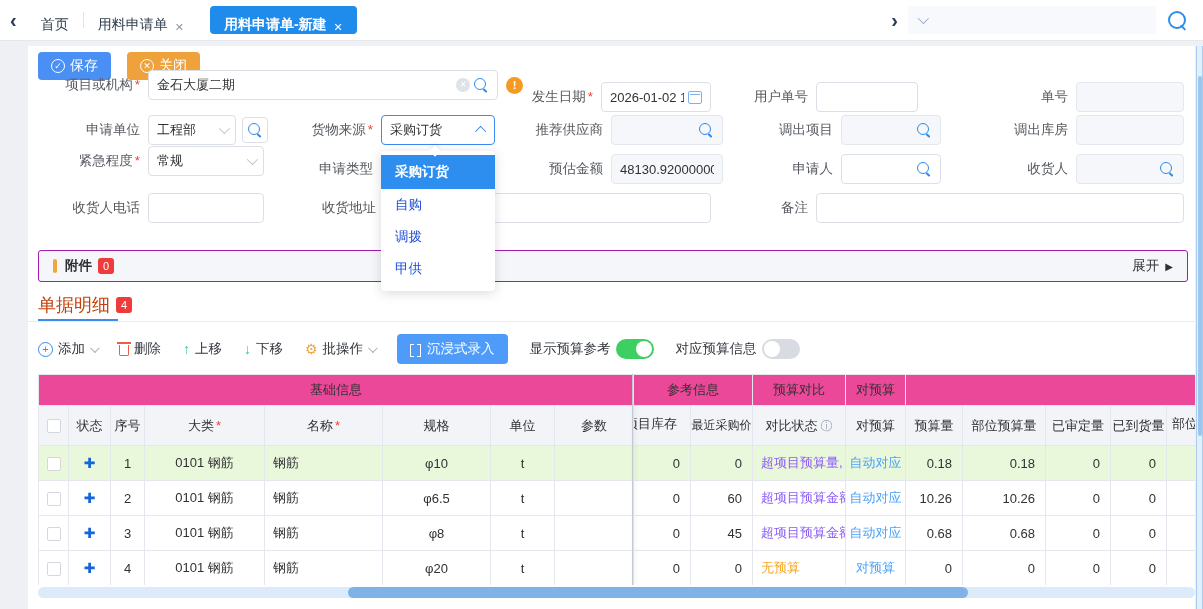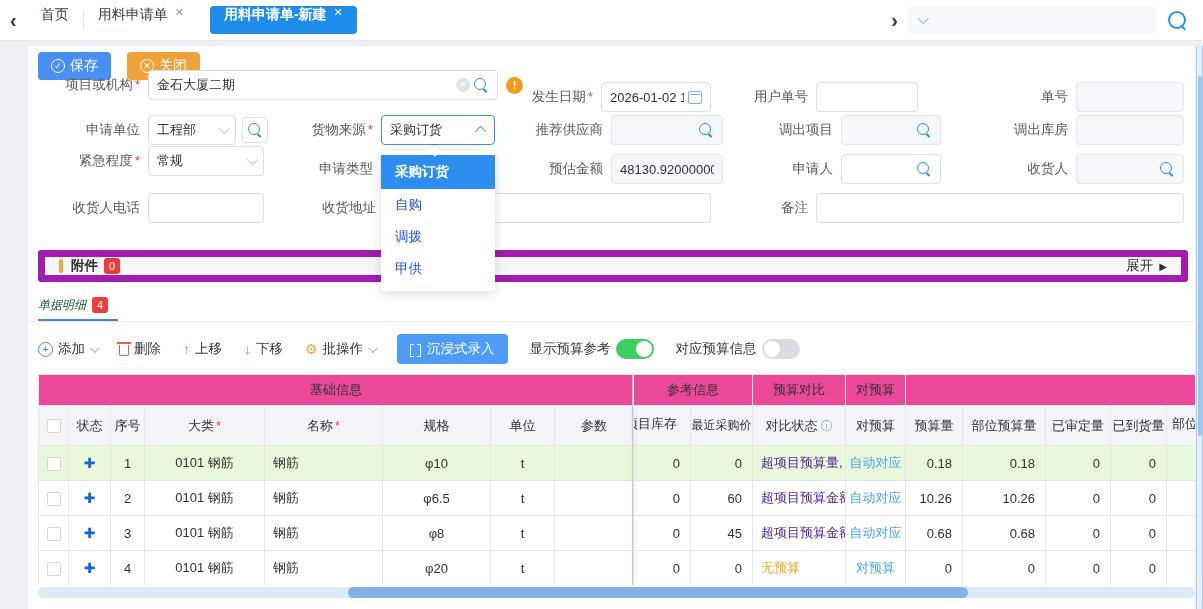--- a/index.html
+++ b/index.html
@@ -4,21 +4,21 @@
 <style>
   * { margin:0; padding:0; box-sizing:border-box; }
   html,body { width:1203px; height:609px; overflow:hidden; }
   body { font-family:"Liberation Sans","DejaVu Sans",sans-serif; background:#eef0f4; color:#303133; font-size:13px; }
   .screen { position:relative; width:1203px; height:609px; }
 
   
   .topbar { position:absolute; left:0; top:0; width:1203px; height:41px; background:#fff; border-bottom:1px solid #e4e7ed; display:flex; align-items:center; }
   .chev { font-size:20px; font-weight:bold; color:#2b3a55; padding:0 10px; cursor:pointer; }
   .chev.fwd { margin-left:auto; }
-  .tab { display:flex; align-items:flex-start; gap:7px; height:28px; padding:0 14px; font-size:14px; color:#33404f; cursor:pointer; }
+  .tab { display:flex; align-items:flex-end; gap:7px; height:28px; padding:0 14px; font-size:14px; color:#33404f; cursor:pointer; }
   .tab .x { color:#8f96a3; font-size:11px; }
   .tab.active { background:#1f8cec; border-radius:4px; color:#fff; font-weight:bold; margin-left:12px; }
   .tab.active .x { color:#fff; }
   .tab-divider { width:1px; height:16px; background:#e0e3e8; }
   .proj-select { width:248px; height:28px; background:#f7f9fc; border-radius:4px; display:flex; align-items:center; padding:0 10px; margin-right:12px; }
   .proj-select .ph { color:#b4bcc9; font-size:13px; flex:1; }
   .caret-down { width:8px; height:8px; border-right:1.6px solid #9fb0cf; border-bottom:1.6px solid #9fb0cf; transform:rotate(45deg) translateY(-2px); }
   .mag { position:relative; width:15px; height:15px; display:inline-block; }
   .mag::before { content:""; position:absolute; left:0; top:0; width:10px; height:10px; border:1.7px solid #2b8ded; border-radius:50%; }
   .mag::after { content:""; position:absolute; left:10px; top:10px; width:2px; height:5px; background:#2b8ded; transform:rotate(-45deg); border-radius:1px; }
@@ -51,30 +51,30 @@
   .cal-ico { position:relative; width:14px; height:13px; border:1.4px solid #7fb0ee; border-radius:2px; flex:none; }
   .cal-ico::before { content:""; position:absolute; left:1px; right:1px; top:2px; height:1.6px; background:#7fb0ee; }
 
   
   .menu { position:absolute; left:353px; top:105px; width:114px; background:#fff; border-radius:4px; box-shadow:0 2px 12px rgba(0,0,0,.15); padding:4px 0 6px; z-index:60; }
   .menu::before { content:""; position:absolute; top:-4px; left:50px; width:8px; height:8px; background:#fff; transform:rotate(45deg); box-shadow:-2px -2px 4px rgba(0,0,0,.06); }
   .menu .mi { height:32px; line-height:32px; padding:0 14px; font-size:13.5px; color:#1d4ed8; cursor:pointer; }
   .menu .mi.sel { background:#2e8ef0; color:#fff; font-weight:bold; height:34px; line-height:34px; }
 
   
-  .attach { position:absolute; left:10px; top:204px; width:1150px; height:32px; background:#f4f6f9; border:7px solid #a21caf; border-radius:3px; display:flex; align-items:center; padding:8px 14px; }
+  .attach { position:absolute; left:10px; top:204px; width:1150px; height:32px; background:#f4f6f9; border:1px solid #a21caf; border-radius:3px; display:flex; align-items:center; padding:8px 14px; }
   .orange-bar { width:4px; height:14px; background:#f0a63f; border-radius:2px; margin-right:8px; }
   .attach .t { font-weight:bold; font-size:13.5px; color:#303133; }
   .badge { min-width:16px; height:16px; background:#f03b3b; color:#fff; border-radius:3px; font-size:11px; line-height:16px; text-align:center; padding:0 3px; margin-left:6px; }
   .attach .expand { margin-left:auto; display:flex; align-items:center; gap:6px; color:#303133; font-size:13.5px; cursor:pointer; }
   .attach .expand .tri { font-size:10px; color:#303133; }
 
   
   .dtab { position:absolute; left:10px; top:246px; display:flex; align-items:center; height:26px; }
-  .dtab .t { color:#14532d; font-size:12px;font-style:italic; }
+  .dtab .t { color:#c2410c; font-size:18px; }
   .dtab-underline { position:absolute; left:10px; top:273px; width:80px; height:2px; background:#3d8af2; }
   .dtab-hr { position:absolute; left:0; top:275px; width:1167px; height:1px; background:#e8ebf0; }
 
   
   .tbar { position:absolute; left:10px; top:286px; width:1150px; height:34px; display:flex; align-items:center; gap:22px; }
   .titem { display:flex; align-items:center; gap:5px; font-size:13.5px; color:#32363c; cursor:pointer; }
   .ico-plus-circle { width:15px; height:15px; border:1.3px solid #3d8af2; border-radius:50%; color:#3d8af2; font-size:11px; line-height:13px; text-align:center; }
   .ico-trash { position:relative; width:10px; height:11px; border:1.3px solid #f05b47; border-top:none; border-radius:0 0 2px 2px; margin-top:3px; }
   .ico-trash::before { content:""; position:absolute; left:-3px; top:-3px; width:14px; height:1.6px; background:#f05b47; }
   .ico-up { color:#3bc3a6; font-weight:bold; font-size:14px; }
@@ -97,21 +97,21 @@
   table { border-collapse:collapse; table-layout:fixed; width:1218px; }
   th, td { border:1px solid #e4e8ee; font-weight:normal; font-size:13px; color:#303133; overflow:hidden; white-space:nowrap; }
   thead tr.grp th { height:31px; background:#ec4899; text-align:center; }
   thead tr.cols th { height:40px; background:#f2f4f8; text-align:center; }
   tbody td { height:35px; text-align:center; background:#fff; }
   tbody tr.hl td { background:#e9f7da; }
   td.l { text-align:left; padding-left:8px; }
   td.r { text-align:right; padding-right:10px; }
   .cb { width:14px; height:14px; border:1px solid #d4d7dc; border-radius:2px; background:#fff; display:inline-block; vertical-align:middle; }
   .rowplus { color:#1565d8; font-size:14px; font-weight:bold; }
-  .red { color:#4c1d95; }
+  .red { color:#8b5cf6; }
   .orange-t { color:#f5a623; }
   .blue-link { color:#4da3f8; cursor:pointer; }
   .info-ico { color:#9aa3af; font-size:12px; margin-left:3px; }
   .clip-left { display:inline-block; width:100%; overflow:hidden; white-space:nowrap; text-align:left; text-indent:-9px; }
   .clip-l2 { display:inline-block; width:100%; overflow:hidden; white-space:nowrap; text-align:left; padding-left:5px; }
   .freeze-div { position:absolute; left:604px; top:328px; width:1px; height:211px; background:#c3c8d2; box-shadow:2px 0 4px rgba(60,70,90,.18); z-index:5; }
 
   
   .hscroll { position:absolute; left:10px; top:541px; width:1157px; height:11px; background:#dcebfa; border-radius:6px; }
   .hscroll .thumb { position:absolute; left:310px; top:0; width:620px; height:11px; background:#7fb3e8; border-radius:6px; }

